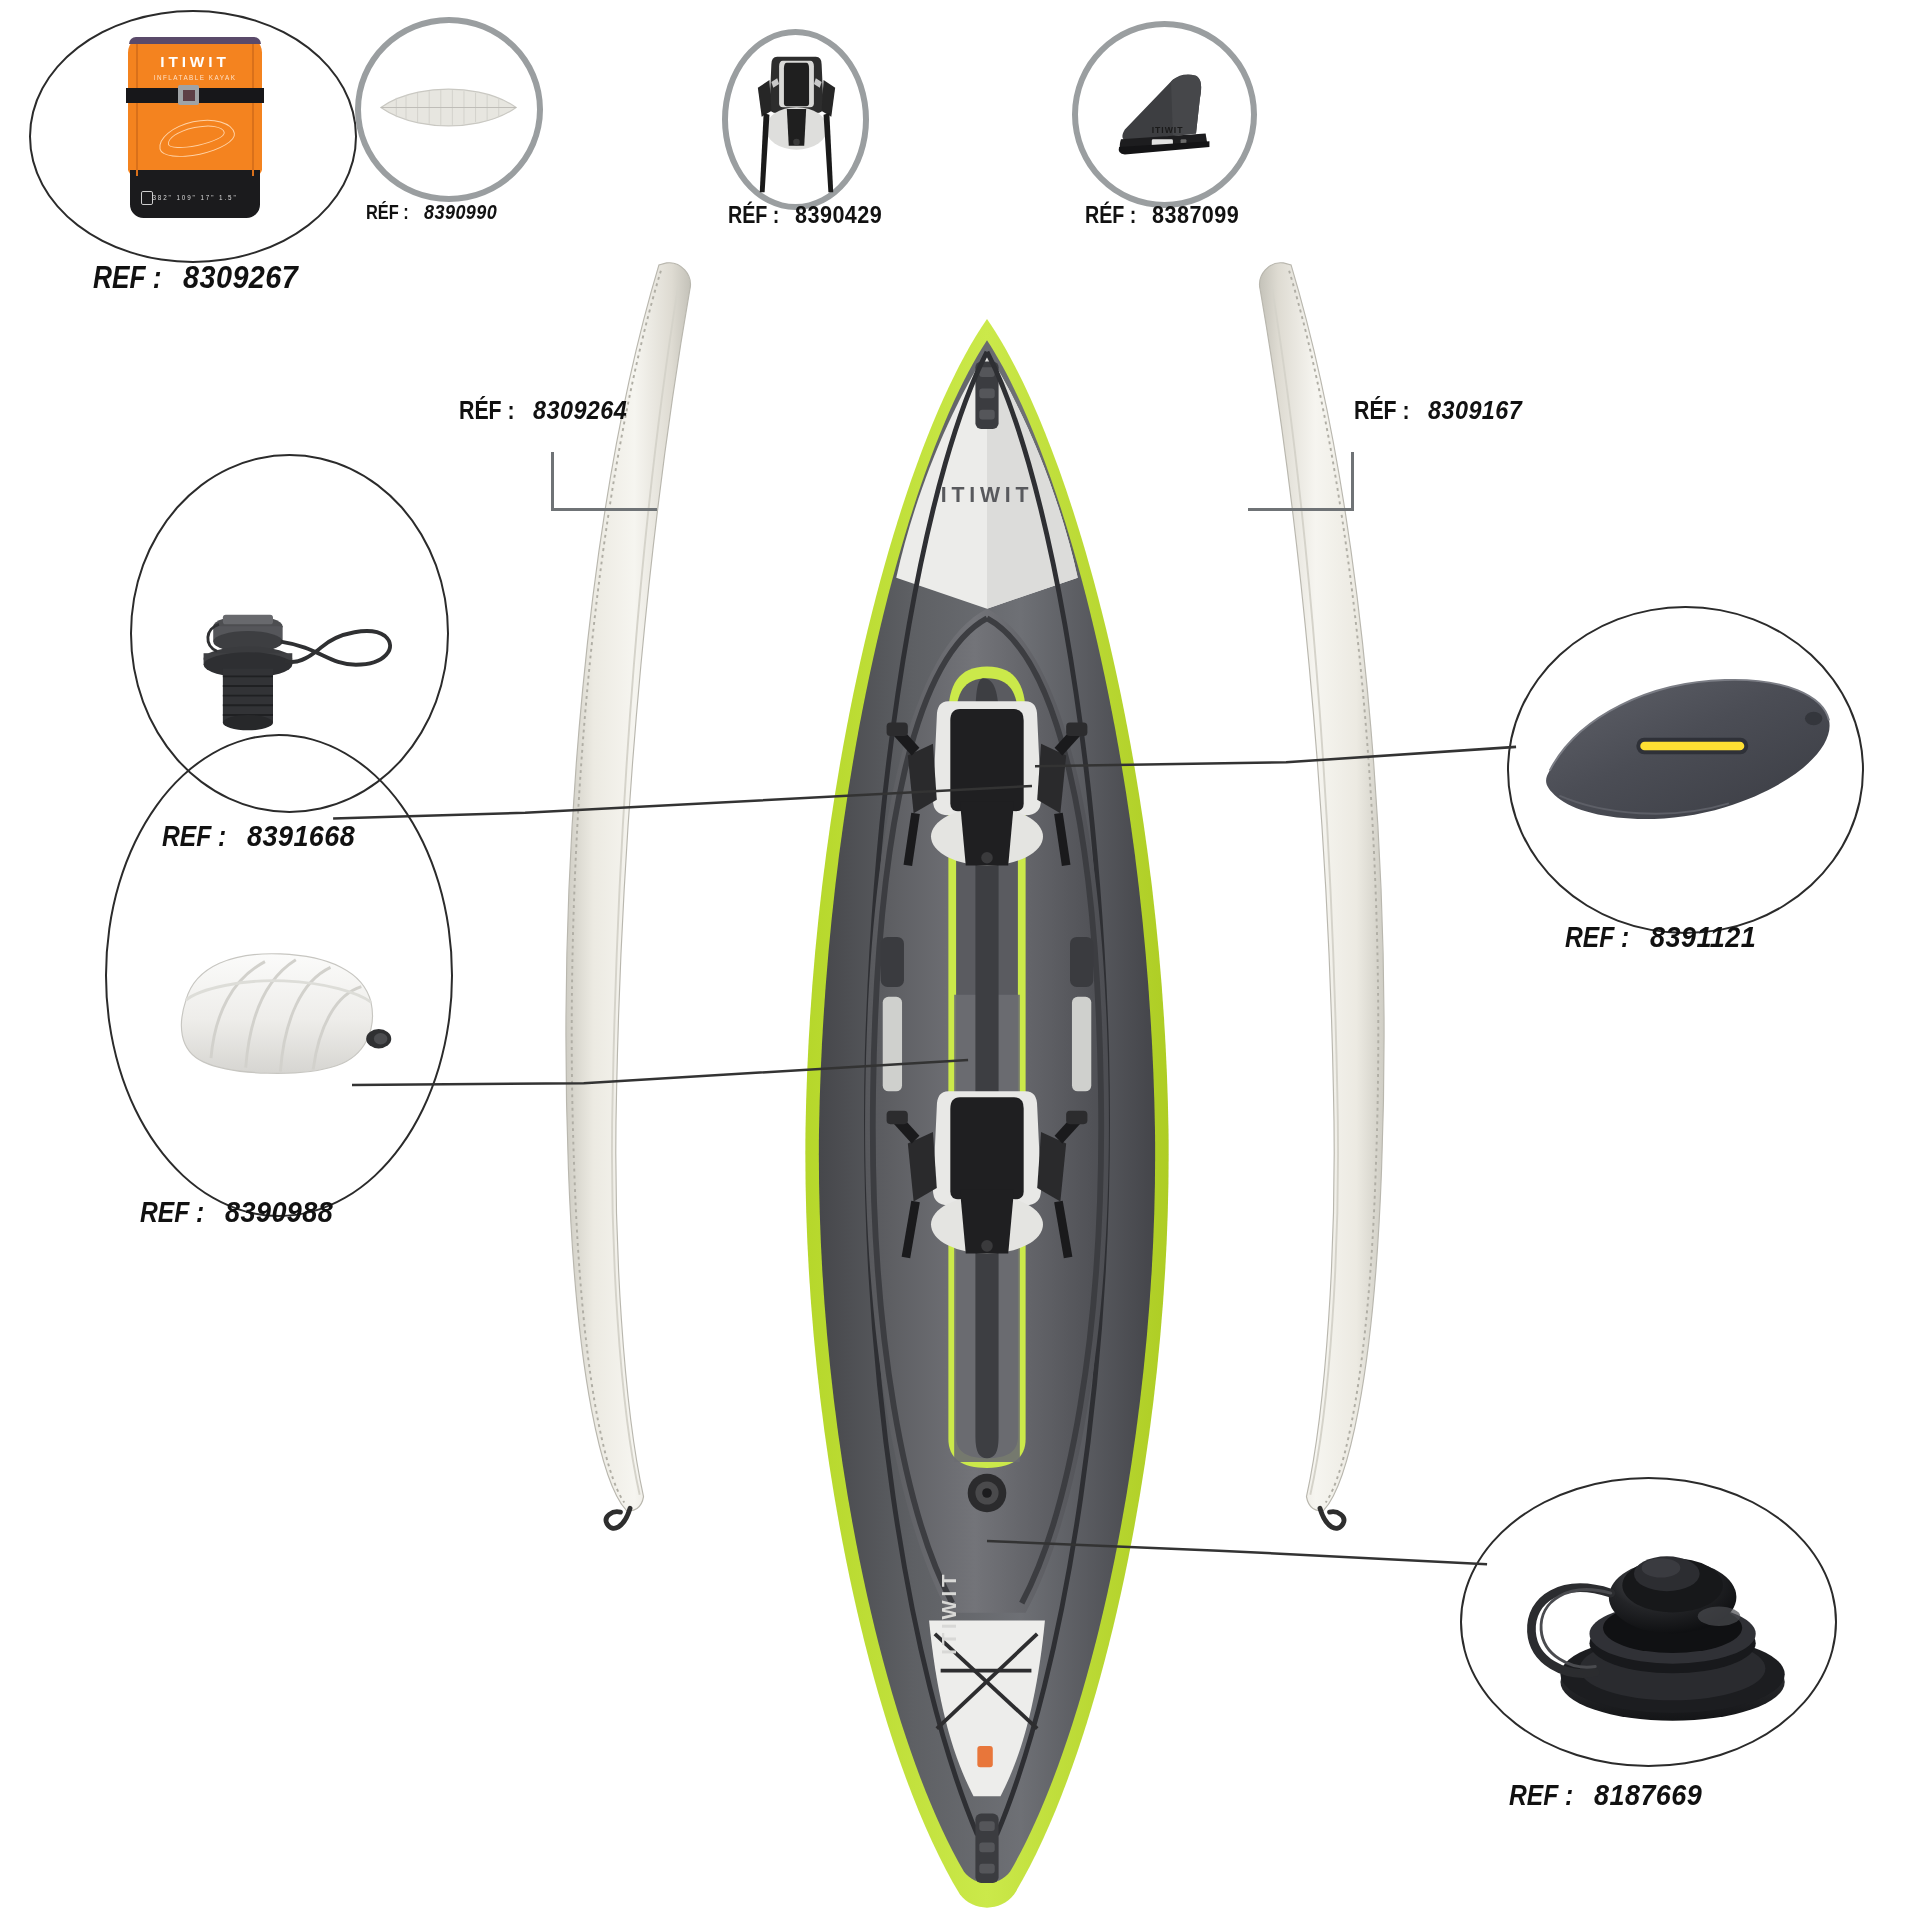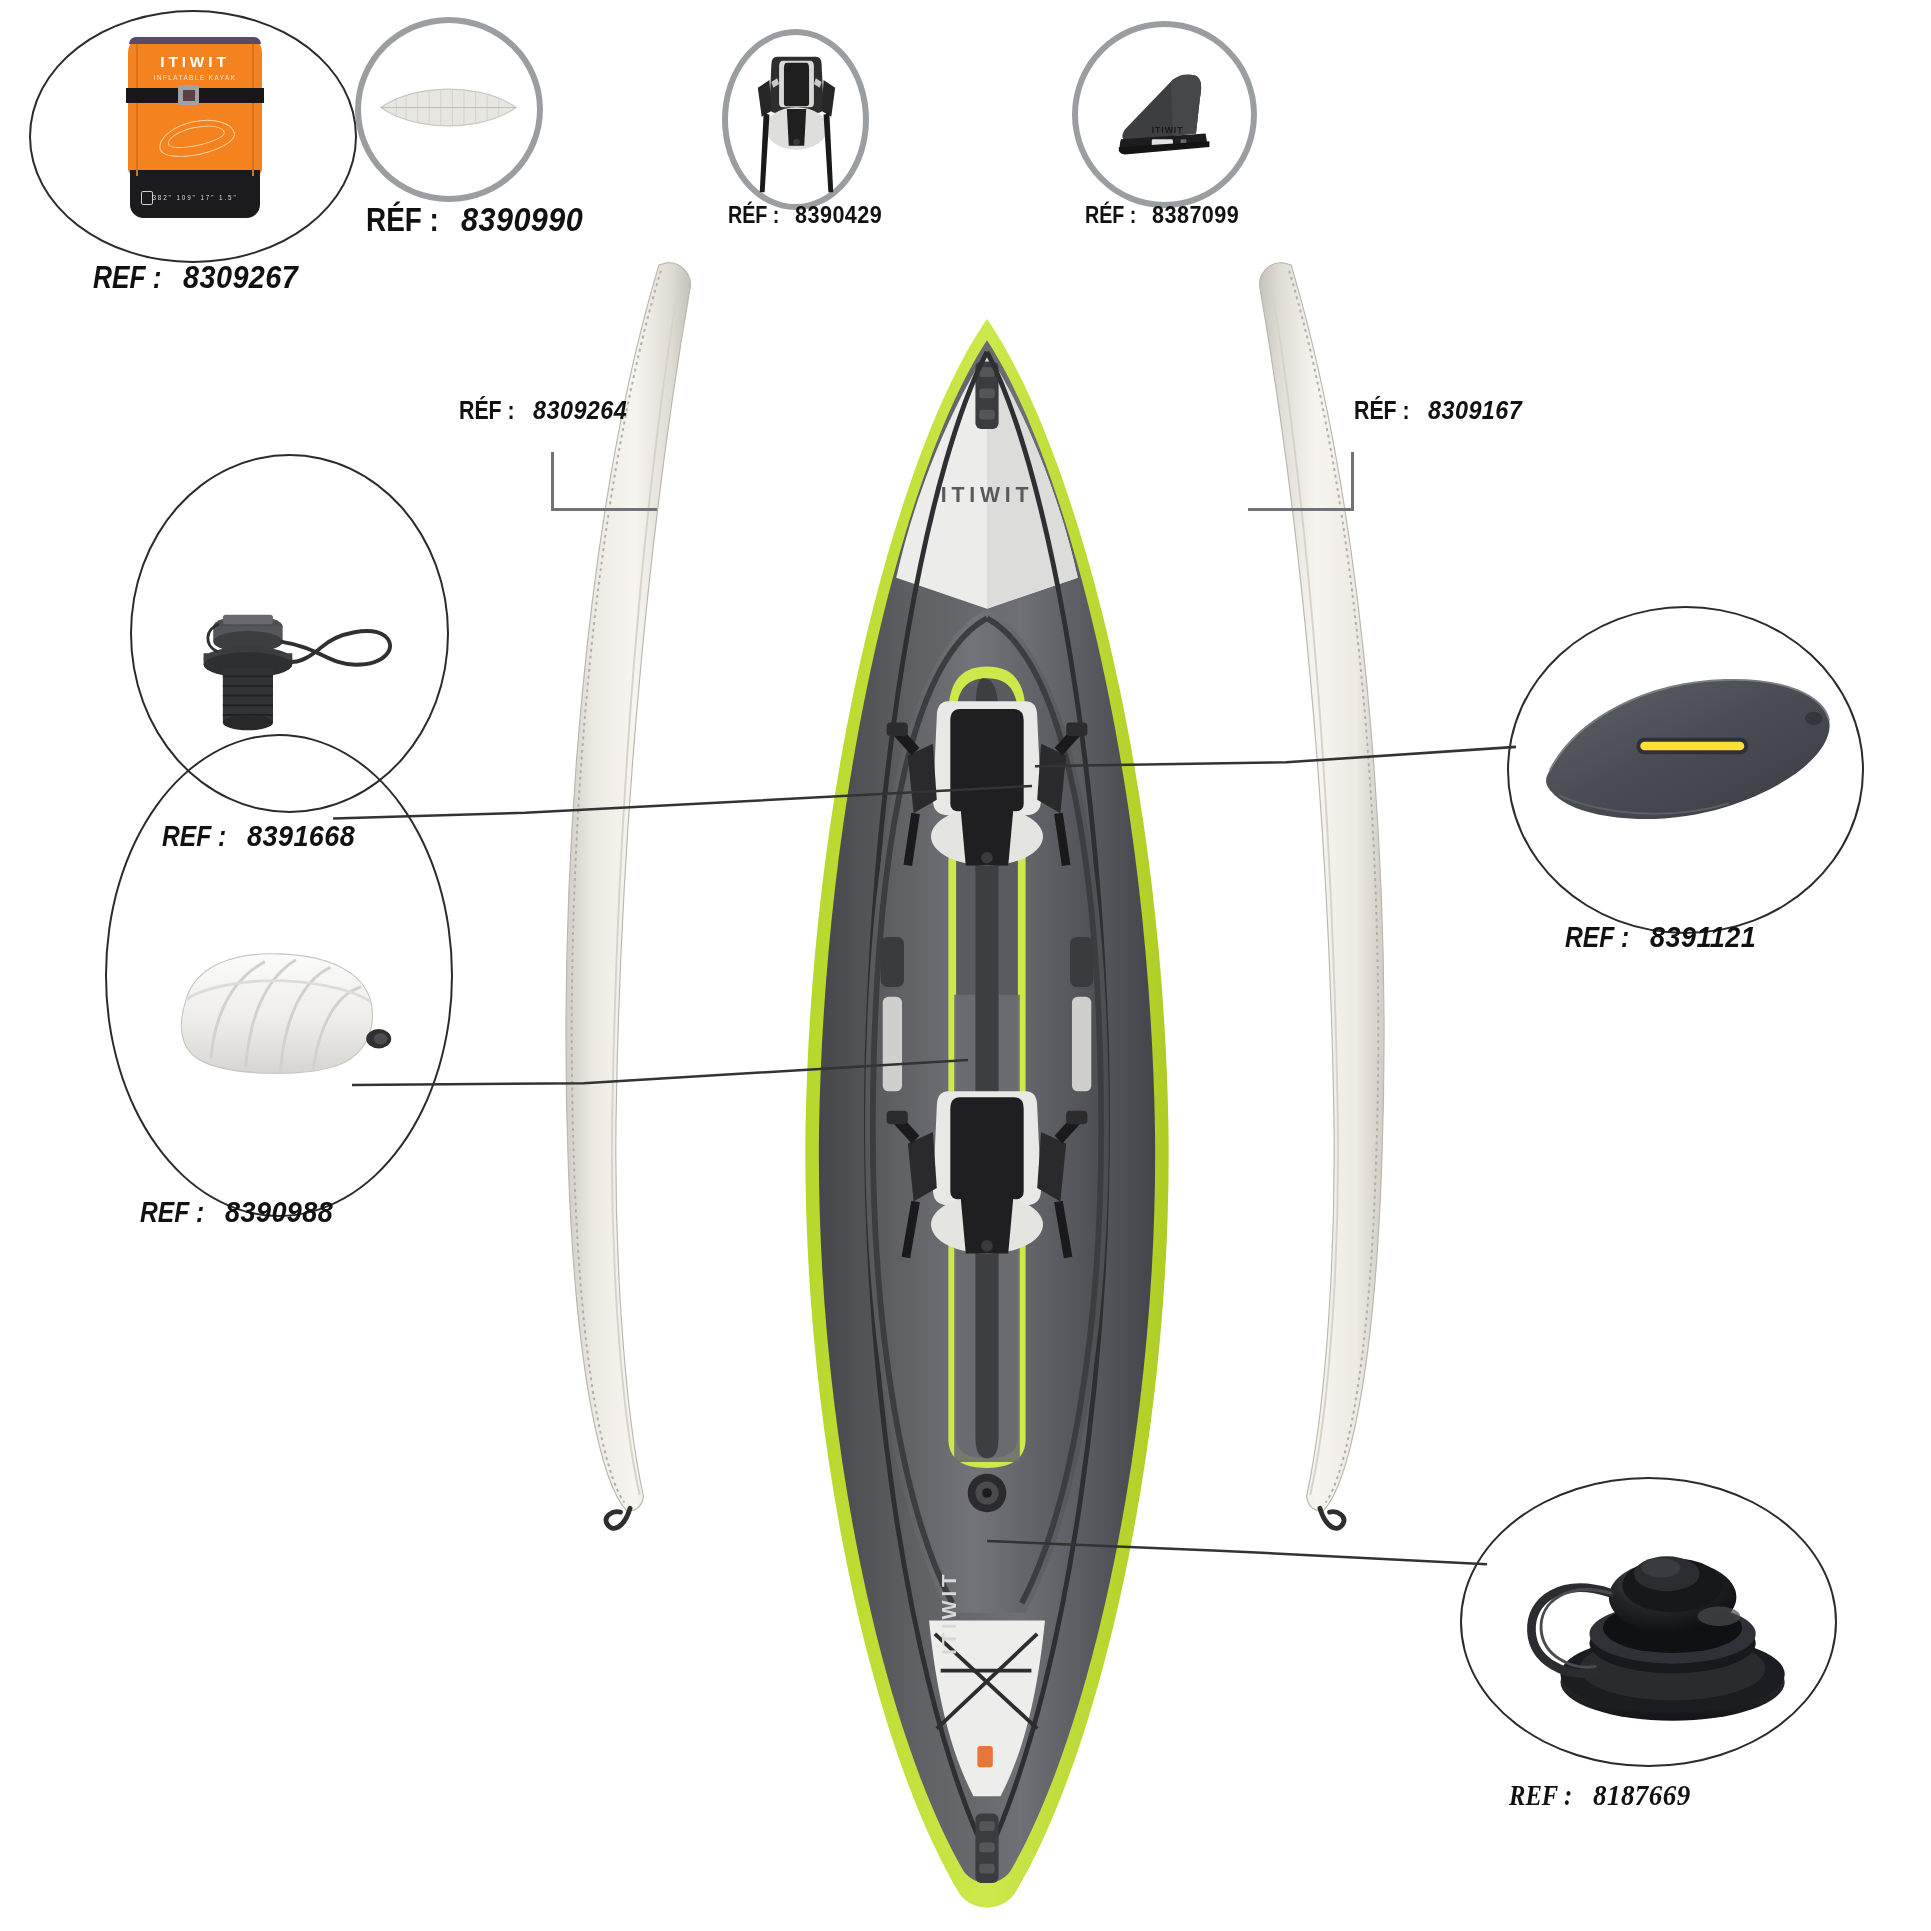--- a/index.html
+++ b/index.html
@@ -171,21 +171,21 @@
           <line x1="78" y1="3" x2="78" y2="39"></line>
         <line x1="90" y1="4" x2="90" y2="38"></line>
           <line x1="102" y1="6" x2="102" y2="36"></line>
         <line x1="114" y1="8" x2="114" y2="34"></line>
           <line x1="126" y1="11" x2="126" y2="31"></line>
       </g>
       <line x1="4" y1="21" x2="144" y2="21" stroke="#bdbcb6" stroke-width="1"></line>
     </svg>
   </div>
 
-  <div class="ref-label" style="left:354px; top:202px; font-size:34px;text-decoration:underline;">
+  <div class="ref-label" style="left:354px; top:202px; font-size:20px;text-decoration:underline;">
     <span class="pfx">RÉF :</span><span style="display:inline-block;width:5.8px;"></span><span class="num">8390990</span>
   </div>
 
   <div class="bubble grey" style="left:710px; top:29px; width:147px; height:181px;"></div>
 
   <div class="art" style="left:736px; top:53px; width:97px; height:145px;">
     <svg class="vec" width="97" height="145" viewBox="0 0 100 150">
 
       <path d="M30 4 L70 4 Q76 4 76 12 L78 56 Q78 62 70 62 L30 62 Q22 62 22 56 L24 12 Q24 4 30 4 Z" fill="#2d2d2d"></path>
       <path d="M36 8 L64 8 Q68 8 68 14 L68 52 Q68 56 64 56 L36 56 Q32 56 32 52 L32 14 Q32 8 36 8 Z" fill="#d9d9d7"></path>
@@ -549,21 +549,21 @@
       <ellipse cx="186" cy="68" rx="34" ry="18" fill="#2c2d31"></ellipse>
       <ellipse cx="180" cy="62" rx="20" ry="10" fill="#3a3b40"></ellipse>
 
       <path d="M128 88 C 78 72, 44 94, 46 128 C 48 158, 80 176, 112 170" fill="none" stroke="#2b2c2f" stroke-width="9" stroke-linecap="round"></path>
       <path d="M128 88 C 84 76, 54 96, 56 126 C 58 152, 86 168, 112 164" fill="none" stroke="#4a4b4f" stroke-width="3" stroke-linecap="round"></path>
 
       <ellipse cx="240" cy="112" rx="22" ry="10" fill="#4a4b50" opacity="0.7"></ellipse>
     </svg>
   </div>
 
-  <div class="ref-label allital" style="left:1497px; top:1780px; font-size:30px;font-family:Liberation Serif, serif;">
+  <div class="ref-label allital" style="left:1497px; top:1780px; font-size:30px;">
     <span class="pfx">REF :</span><span style="display:inline-block;width:6.8px;"></span><span class="num">8187669</span>
   </div>
 
   <svg class="vec" style="left:975px; top:1535px; width:502px; height:39px;" width="502" height="39" viewBox="0 0 520 40">
     <path d="M0 6 L 240 16 L 518 30" fill="none" stroke="#333333" stroke-width="2.6"></path>
   </svg>
 
 </div>
 
 

